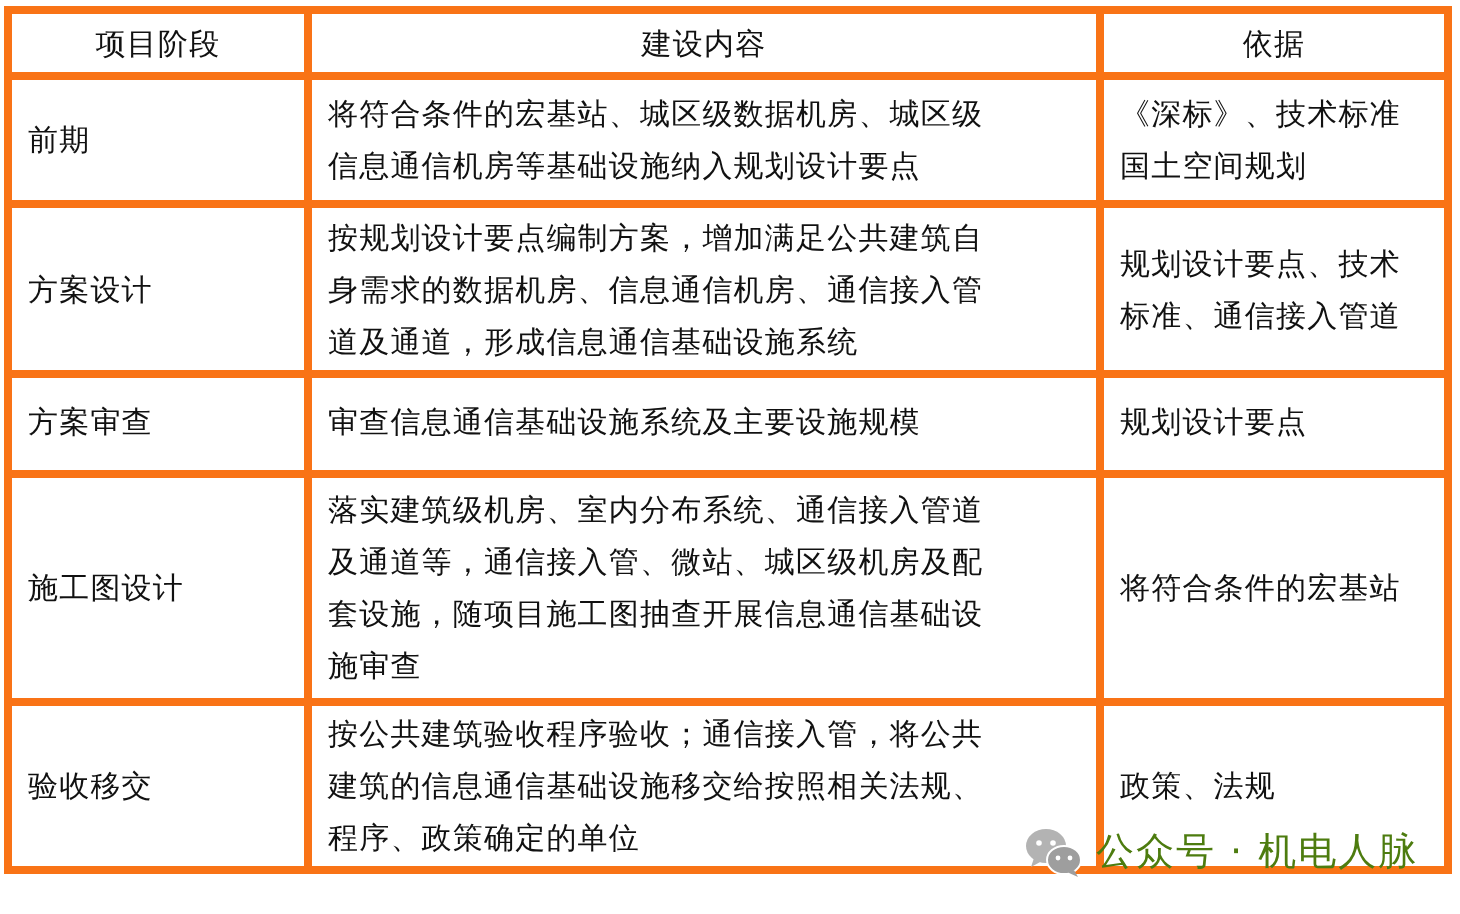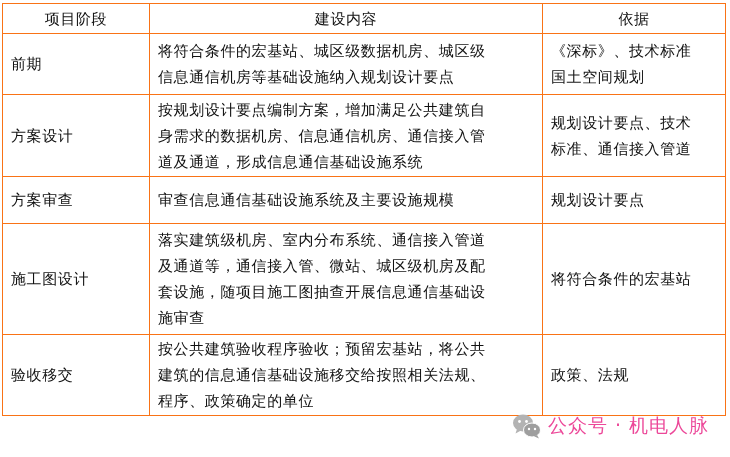--- a/index.html
+++ b/index.html
@@ -17,21 +17,21 @@
     }
     table.doc-table {
       position: absolute;
       left: 2px;
       top: 3px;
       width: 724px;
       border-collapse: collapse;
       table-layout: fixed;
     }
     table.doc-table td, table.doc-table th {
-      border: 1px solid #f97316;
+      border: 4px solid #f97316;
       font-size: 15px;
       line-height: 26px;
       font-weight: normal;
       vertical-align: middle;
       padding: 0 8px 0 8px;
       letter-spacing: 0.6px;
       word-break: break-all;
     }
     th { height: 29px; text-align: center; }
     td.stage { text-align: left; }
@@ -46,21 +46,21 @@
 
     .line { display: block; white-space: nowrap; }
 
     .watermark {
       position: absolute;
       left: 512px;
       top: 413px;
       display: flex;
       align-items: center;
       gap: 6px;
-      color: #ec4899;
+      color: #4d7c0f;
       font-size: 19px;
       letter-spacing: 1px;
       pointer-events: none;
     }
     .wm-icon { width: 30px; height: 26px; display: inline-block; }
   </style>
 </head>
 <body>
 
 <table class="doc-table">
@@ -112,21 +112,21 @@
         <span class="line">套设施，随项目施工图抽查开展信息通信基础设</span>
         <span class="line">施审查</span>
       </td>
       <td class="basis">
         <span class="line">将符合条件的宏基站</span>
       </td>
     </tr>
     <tr class="r6">
       <td class="stage">验收移交</td>
       <td class="content">
-        <span class="line">按公共建筑验收程序验收；预留宏基站，将公共</span>
+        <span class="line">按公共建筑验收程序验收；通信接入管，将公共</span>
         <span class="line">建筑的信息通信基础设施移交给按照相关法规、</span>
         <span class="line">程序、政策确定的单位</span>
       </td>
       <td class="basis">
         <span class="line">政策、法规</span>
       </td>
     </tr>
   </tbody>
 </table>
 

